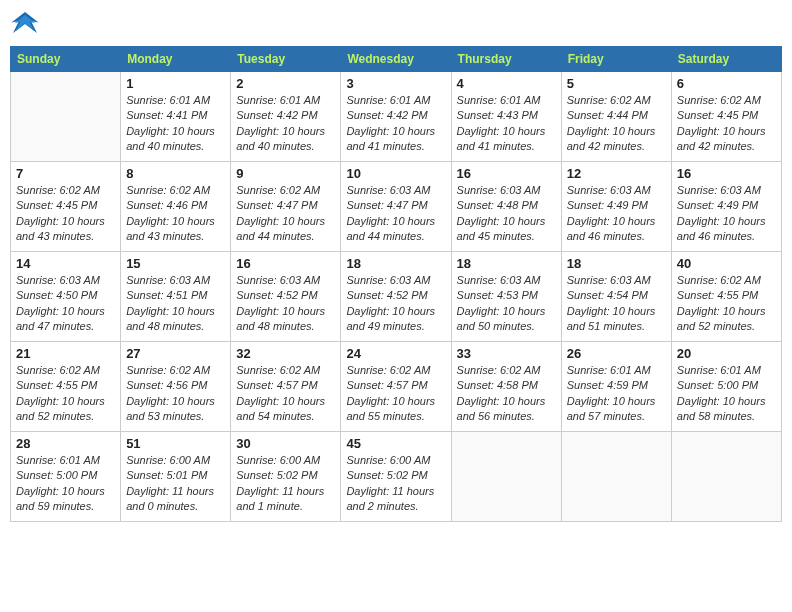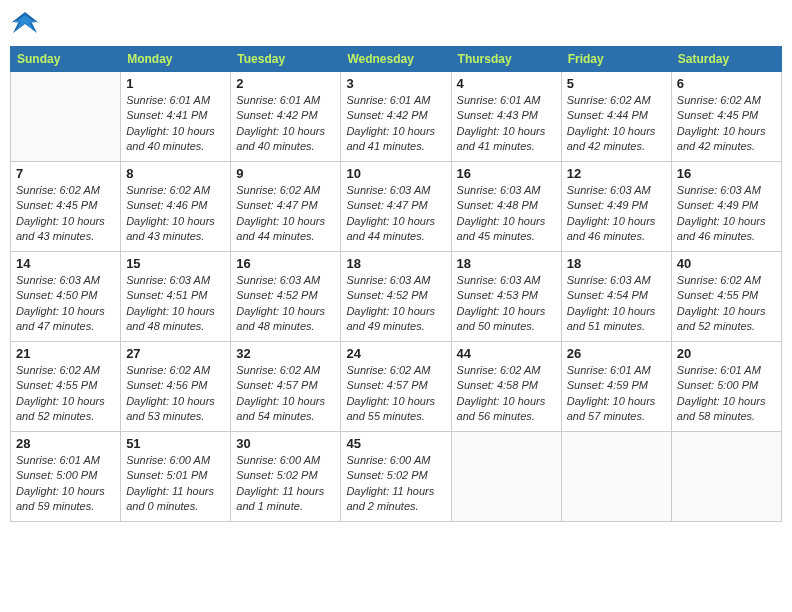--- a/index.html
+++ b/index.html
@@ -281,21 +281,21 @@
 and 54 minutes.</div>
         </td>
         <td>
           <span class="day-num">24</span>
           <div class="day-info" style="white-space: pre-line;">Sunrise: 6:02 AM
 Sunset: 4:57 PM
 Daylight: 10 hours
 and 55 minutes.</div>
         </td>
         <td>
-          <span class="day-num">44</span>
+          <span class="day-num">33</span>
           <div class="day-info" style="white-space: pre-line;">Sunrise: 6:02 AM
 Sunset: 4:58 PM
 Daylight: 10 hours
 and 56 minutes.</div>
         </td>
         <td>
           <span class="day-num">26</span>
           <div class="day-info" style="white-space: pre-line;">Sunrise: 6:01 AM
 Sunset: 4:59 PM
 Daylight: 10 hours

